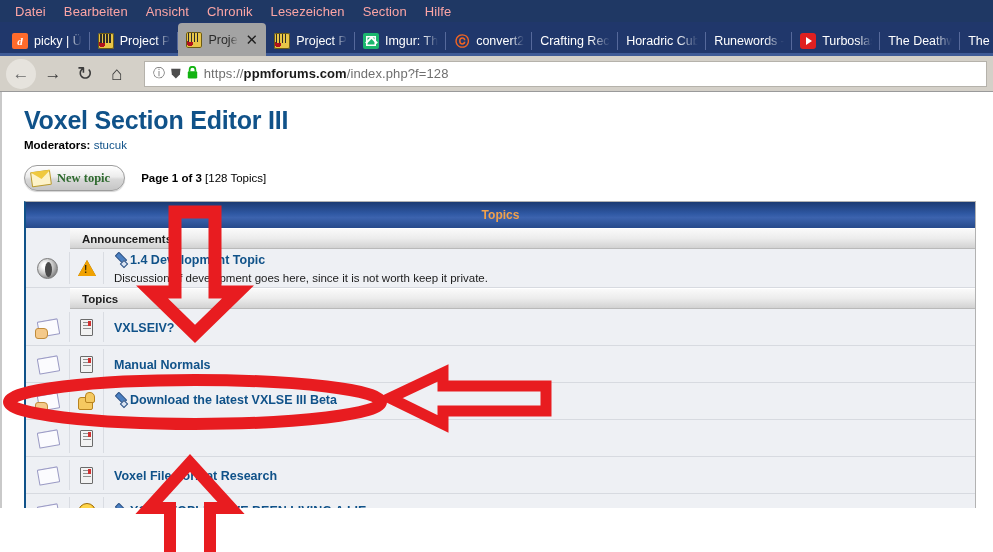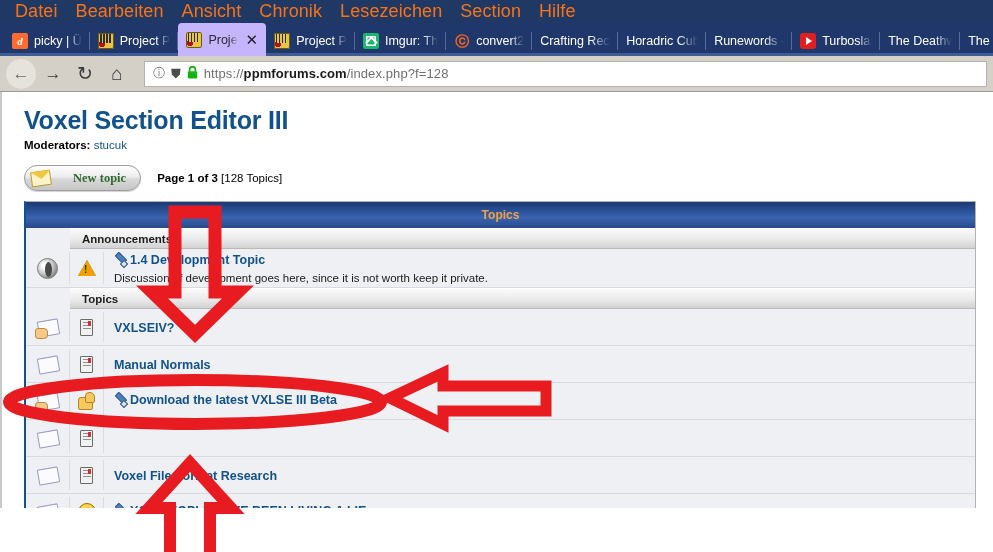--- a/index.html
+++ b/index.html
@@ -16,22 +16,22 @@
 
   .menubar {
     height: 22px;
     background: #1f3864;
     display: flex;
     align-items: center;
     padding-left: 6px;
     gap: 0px;
   }
   .menu-item {
-    color: #f97316;
-    font-size: 18px;
+    color: #fca5a5;
+    font-size: 13px;
     padding: 2px 9px;
     white-space: nowrap;
     letter-spacing: .1px;
   }
 
   .tabstrip {
     height: 34px;
     background: #20376b;
     display: flex;
     align-items: flex-end;
@@ -64,21 +64,21 @@
     white-space:nowrap;
     -webkit-mask-image: linear-gradient(to right, #000 72%, rgba(0,0,0,0) 100%);
     mask-image: linear-gradient(to right, #000 72%, rgba(0,0,0,0) 100%);
   }
   .tab:not(.active)::after{
     content:"";
     position:absolute; right:0; top:6px; bottom:6px; width:1px;
     background:#56699b;
   }
   .tab.active {
-    background: #c4b5fd;
+    background: #a3a3a3;
     color: #2b2b2b;
     border-radius: 4px 4px 0 0;
     height: 33px;
     max-width: 96px;
     z-index: 2;
   }
   .tab.active::after{ display:none; }
   .tab-close {
     font-size: 15px;
     line-height: 1;
@@ -192,21 +192,21 @@
   .moderators {
     font-size: 11.5px;
     color: #000000;
     font-weight: bold;
     margin-bottom: 14px;
   }
   .moderators .mod-name { color: #105289; font-weight: normal; }
 
   .toolbar-row { display:flex; align-items:center; gap: 16px; margin-bottom: 10px; }
   .new-topic-btn {
-    display: inline-flex; align-items: center; gap: 22px;
+    display: inline-flex; align-items: center; gap: 6px;
     height: 26px;
     padding: 0 14px 0 6px;
     border-radius: 13px;
     background: linear-gradient(to bottom,#ffffff 0%,#ececec 45%,#d8d8d8 55%,#c6c6c6 100%);
     border: 1px solid #9d9d9d;
     box-shadow: 0 1px 1px rgba(0,0,0,.18);
     font-size: 12.5px;
     font-weight: bold;
     color: #2f6a2f;
     font-family: "Liberation Serif", serif;

